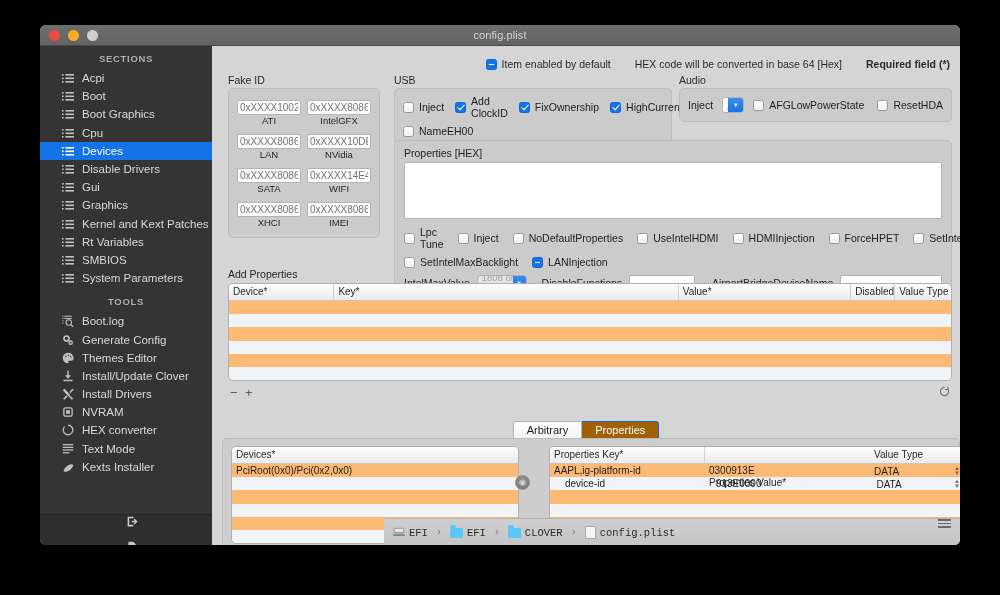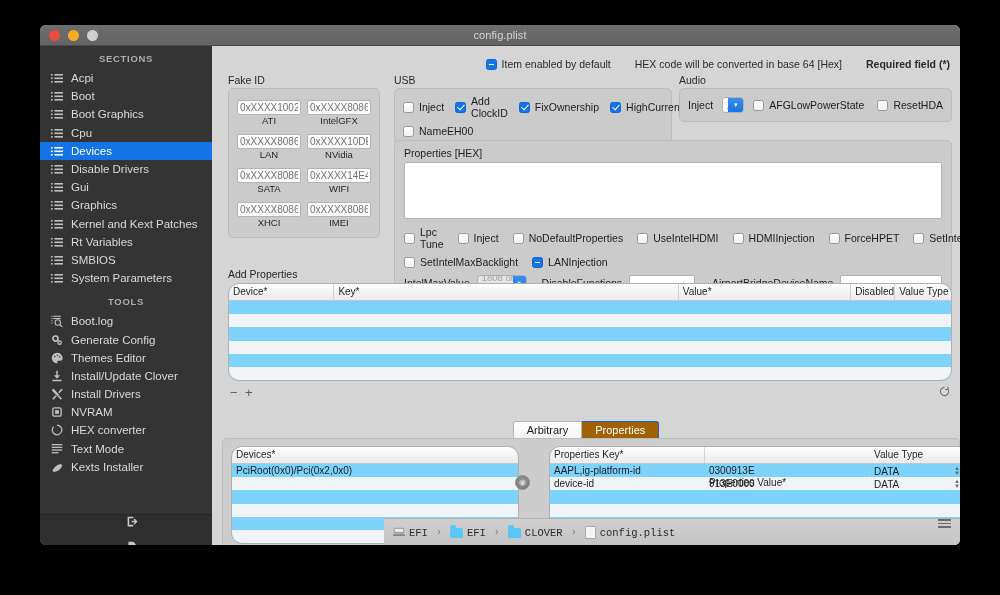--- a/index.html
+++ b/index.html
@@ -61,21 +61,21 @@
     font-size: 9.5px;
     letter-spacing: 0.7px;
     padding: 7px 0 5px 0;
     font-weight: 600;
   }
   .sb-list { flex: none; }
   .sb-item {
     height: 18.2px;
     display: flex;
     align-items: center;
-    padding-left: 10px;
+    padding-left: 21px;
     color: #d9d9d9;
     font-size: 11.5px;
     cursor: default;
   }
   .sb-item.selected { background: #1473e6; color: #fff; }
   .sb-ico {
     width: 14px; height: 12px;
     margin-right: 7px;
     flex: 0 0 14px;
     display: flex;
@@ -270,22 +270,22 @@
     border-radius: 2px;
     background: #fff;
     box-sizing: border-box;
   }
 
   
   .addprops { position: absolute; left: 16px; top: 222px; width: 724px; }
   .ap-label { font-size: 10.5px; color: #262626; margin-bottom: 3px; }
   .table-wrap {
     border: 1px solid #b0b0b0;
-    background: #7dd3fc;
-    border-radius: 11px;
+    background: #fdba74;
+    border-radius: 5px;
     overflow: hidden;
   }
   .thead {
     display: flex;
     height: 16px;
     background: linear-gradient(#fdfdfd,#ebebeb);
     border-bottom: 1px solid #c6c6c6;
     font-size: 10px;
     color: #272727;
   }
@@ -900,21 +900,21 @@
                     <div class="td" style="width: 165px;">0300913E</div>
                     <div class="td" style="width: 98px; display: flex; justify-content: space-between; align-items: center;">
                       <span>DATA</span>
                       <span class="stepper">
                         <span>▲</span>
                         <span>▼</span>
                       </span>
                     </div>
                   </div>
                   <div class="trow alt">
-                    <div class="td" style="width: 155px;">device-id</div>
+                    <div class="td" style="width: 155px; margin-left: 11px;">device-id</div>
                     <div class="td" style="width: 165px;">913E0000</div>
                     <div class="td" style="width: 98px; display: flex; justify-content: space-between; align-items: center;">
                       <span>DATA</span>
                       <span class="stepper">
                         <span>▲</span>
                         <span>▼</span>
                       </span>
                     </div>
                   </div>
                   <div class="trow">&nbsp;</div>

